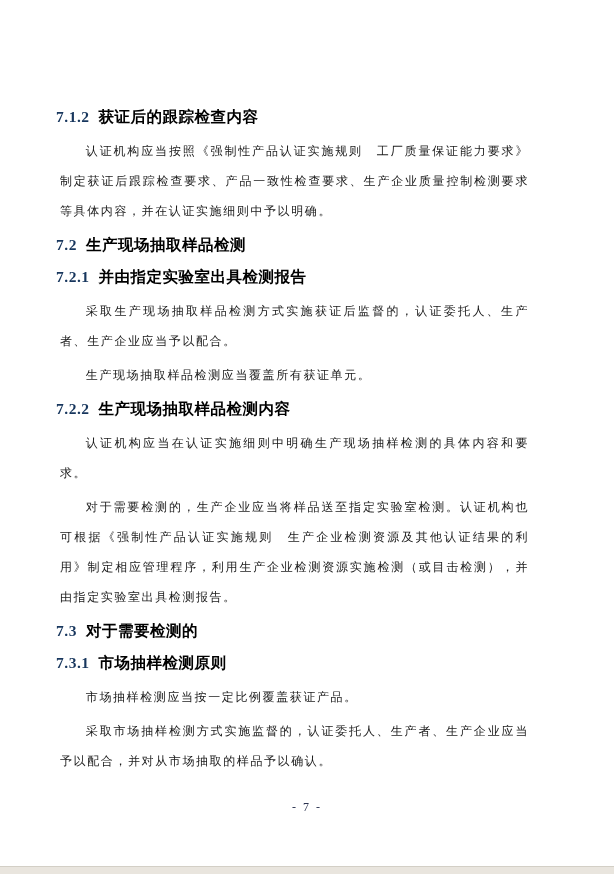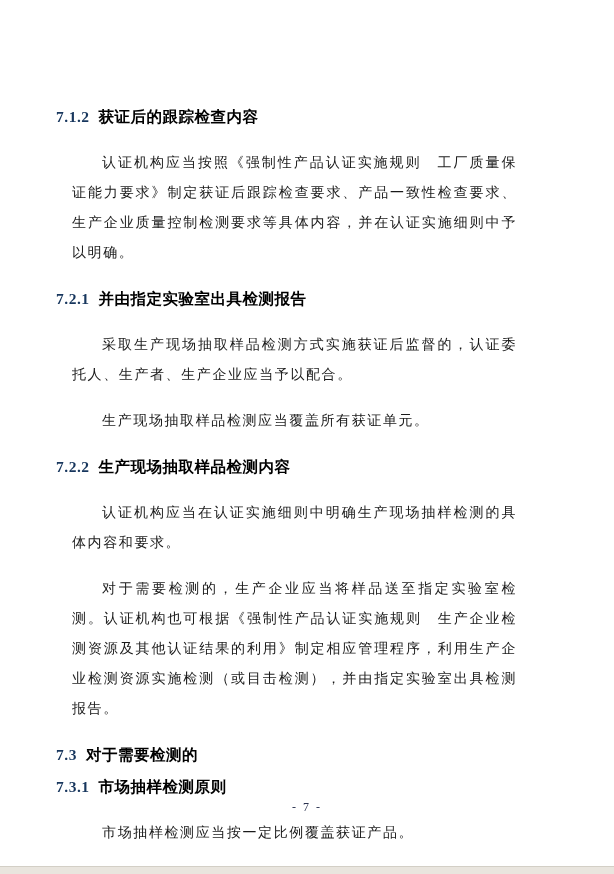--- a/index.html
+++ b/index.html
@@ -25,24 +25,24 @@
     margin: 2px 0;
     letter-spacing: 0.5px;
     white-space: nowrap;
   }
   .section-number {
     color: #17365d;
     margin-right: 9px;
     letter-spacing: 0.5px;
   }
   .para {
-    font-size: 14px;
+    font-size: 12px;
     line-height: 30px;
     color: #1a1a1a;
-    margin: 16px;
+    margin: 4px;
     text-indent: 2.15em;
     text-align: justify;
     letter-spacing: 1.6px;
   }
   .footer-pagenum {
     position: absolute;
     left: 0;
     right: 0;
     top: 800px;
     text-align: center;
@@ -63,38 +63,40 @@
 </head>
 <body>
 
 <div class="page">
   <div class="content">
 
     <h2 class="section-heading"><span class="section-number">7.1.2</span><span>获证后的跟踪检查内容</span></h2>
 
     <p class="para">认证机构应当按照《强制性产品认证实施规则　工厂质量保证能力要求》制定获证后跟踪检查要求、产品一致性检查要求、生产企业质量控制检测要求等具体内容，并在认证实施细则中予以明确。</p>
 
+    <h2 class="section-heading"><span class="section-number">7.2</span><span>生产现场抽取样品检测</span></h2>
 
     <h2 class="section-heading"><span class="section-number">7.2.1</span><span>并由指定实验室出具检测报告</span></h2>
 
     <p class="para">采取生产现场抽取样品检测方式实施获证后监督的，认证委托人、生产者、生产企业应当予以配合。</p>
 
     <p class="para">生产现场抽取样品检测应当覆盖所有获证单元。</p>
 
     <h2 class="section-heading"><span class="section-number">7.2.2</span><span>生产现场抽取样品检测内容</span></h2>
 
     <p class="para">认证机构应当在认证实施细则中明确生产现场抽样检测的具体内容和要求。</p>
 
     <p class="para">对于需要检测的，生产企业应当将样品送至指定实验室检测。认证机构也可根据《强制性产品认证实施规则　生产企业检测资源及其他认证结果的利用》制定相应管理程序，利用生产企业检测资源实施检测（或目击检测），并由指定实验室出具检测报告。</p>
 
     <h2 class="section-heading"><span class="section-number">7.3</span><span>对于需要检测的</span></h2>
 
     <h2 class="section-heading"><span class="section-number">7.3.1</span><span>市场抽样检测原则</span></h2>
 
     <p class="para">市场抽样检测应当按一定比例覆盖获证产品。</p>
 
+    <p class="para">采取市场抽样检测方式实施监督的，认证委托人、生产者、生产企业应当予以配合，并对从市场抽取的样品予以确认。</p>
 
   </div>
 
   <div class="footer-pagenum">- 7 -</div>
 
   <div class="bottom-strip"></div>
 </div>
 
 </body></html>

